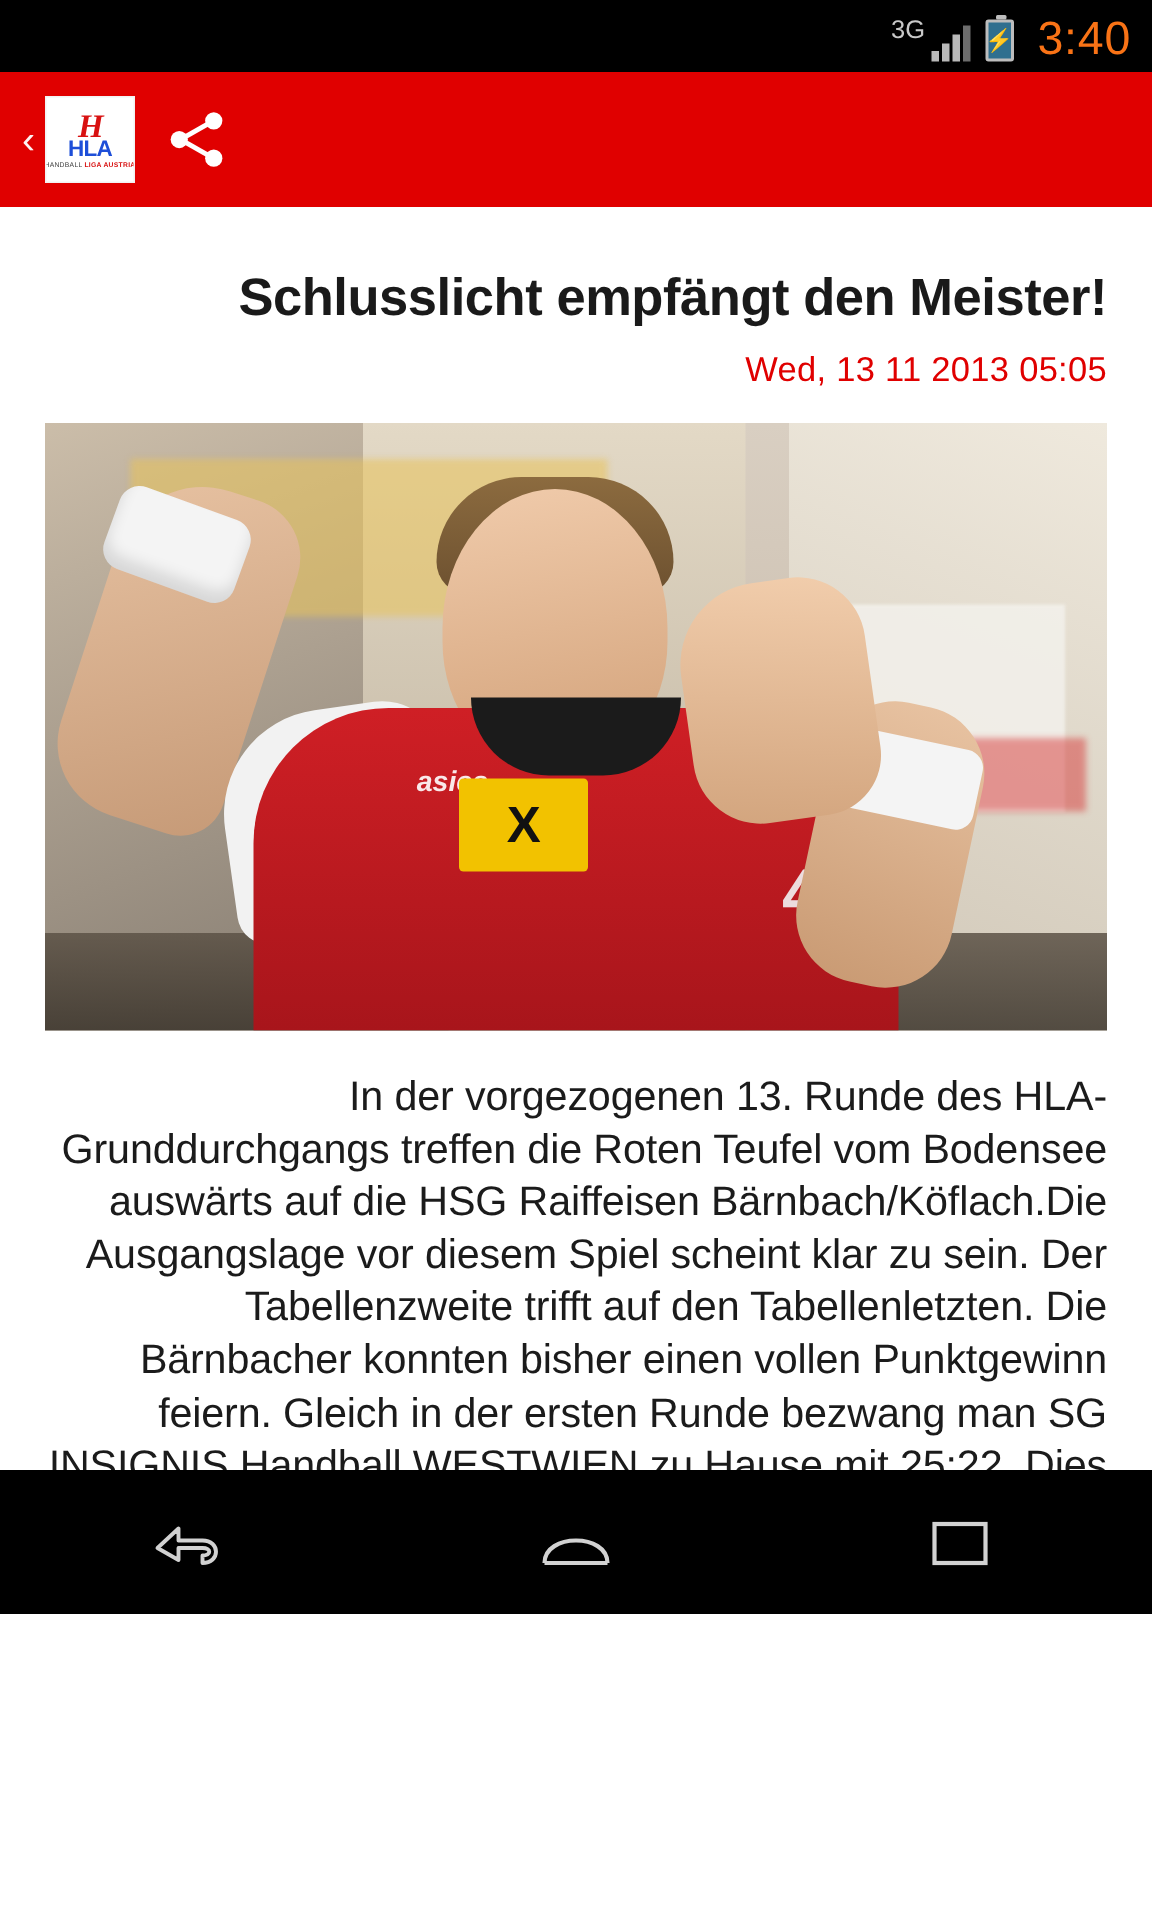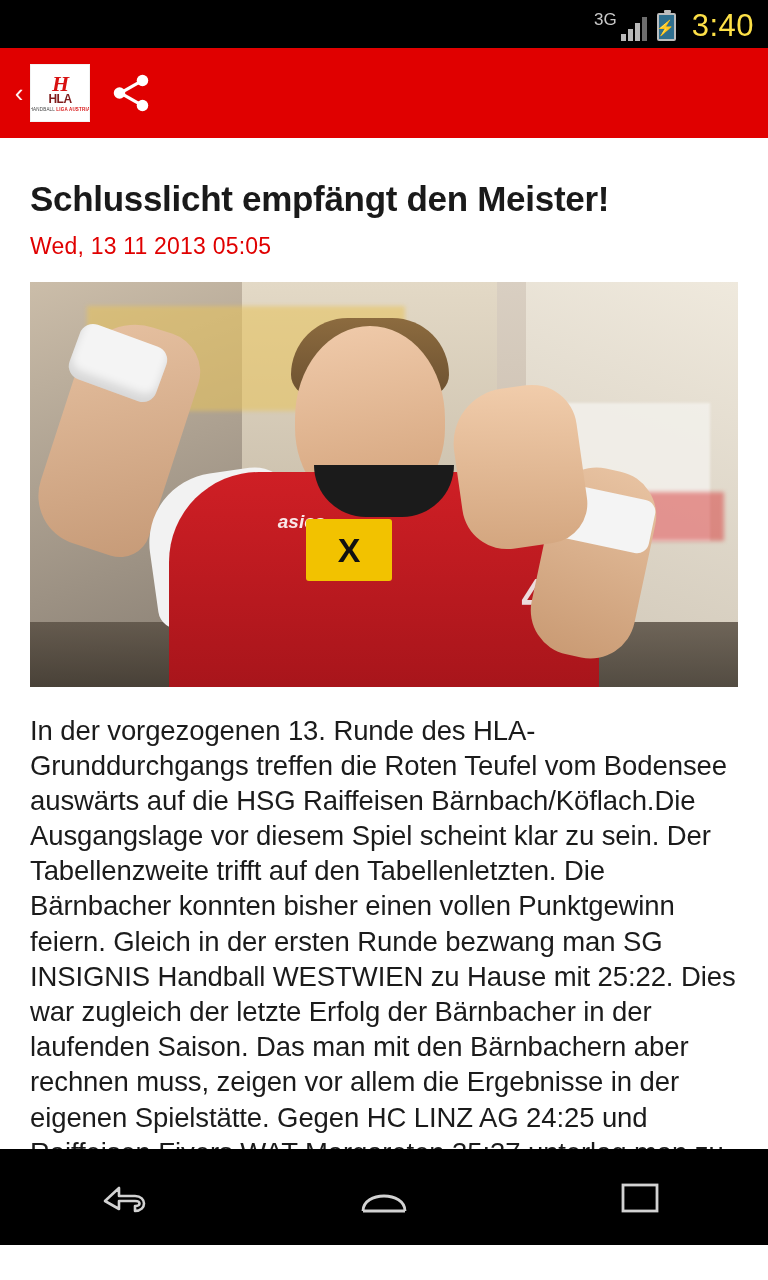--- a/index.html
+++ b/index.html
@@ -6,21 +6,21 @@
   html, body {
     width: 768px;
     height: 1280px;
     background: #ffffff;
     font-family: "Liberation Sans", sans-serif;
     overflow: hidden;
   }
   #screen {
     position: relative;
     width: 768px;
-    height: 1245px;
+    height: 1076px;
     background: #ffffff;
     display: flex;
     flex-direction: column;
   }
 
   
   .statusbar {
     height: 48px;
     background: #000000;
     display: flex;
@@ -78,21 +78,21 @@
     background: #bdbdbd;
     border-radius: 1px;
   }
   .battery span {
     color: #dff1ff;
     font-size: 15px;
     font-weight: bold;
     line-height: 1;
   }
   .clock {
-    color: #fde047;
+    color: #f97316;
     font-size: 31px;
     margin-left: 10px;
     letter-spacing: 0.5px;
     line-height: 1;
   }
 
   
   .actionbar {
     height: 90px;
     background: #e00000;
@@ -124,23 +124,23 @@
   .logo-mark {
     font-family: "Liberation Serif", serif;
     font-size: 22px;
     color: #d81111;
     font-weight: bold;
     font-style: italic;
     line-height: 18px;
     letter-spacing: -1px;
   }
   .logo-hla {
-    font-size: 12px;
+    font-size: 15px;
     font-weight: bold;
-    color: #7f1d1d;
+    color: #1d4ed8;
     letter-spacing: -0.5px;
     line-height: 13px;
   }
   .logo-sub {
     font-size: 4.5px;
     color: #444;
     letter-spacing: 0.2px;
     margin-top: 1px;
     white-space: nowrap;
   }
@@ -152,20 +152,21 @@
     line-height: 1;
   }
   .share-icon { width: 46px; height: 46px; }
 
   
   .content {
     flex: 1 1 auto;
     overflow: hidden;
     padding: 0 30px;
     background: #ffffff;
+    text-align: right;
   }
   .headline {
     font-size: 35px;
     font-weight: bold;
     color: #1a1a1a;
     margin-top: 42px;
     line-height: 1.1;
     letter-spacing: -0.3px;
   }
   .timestamp {

